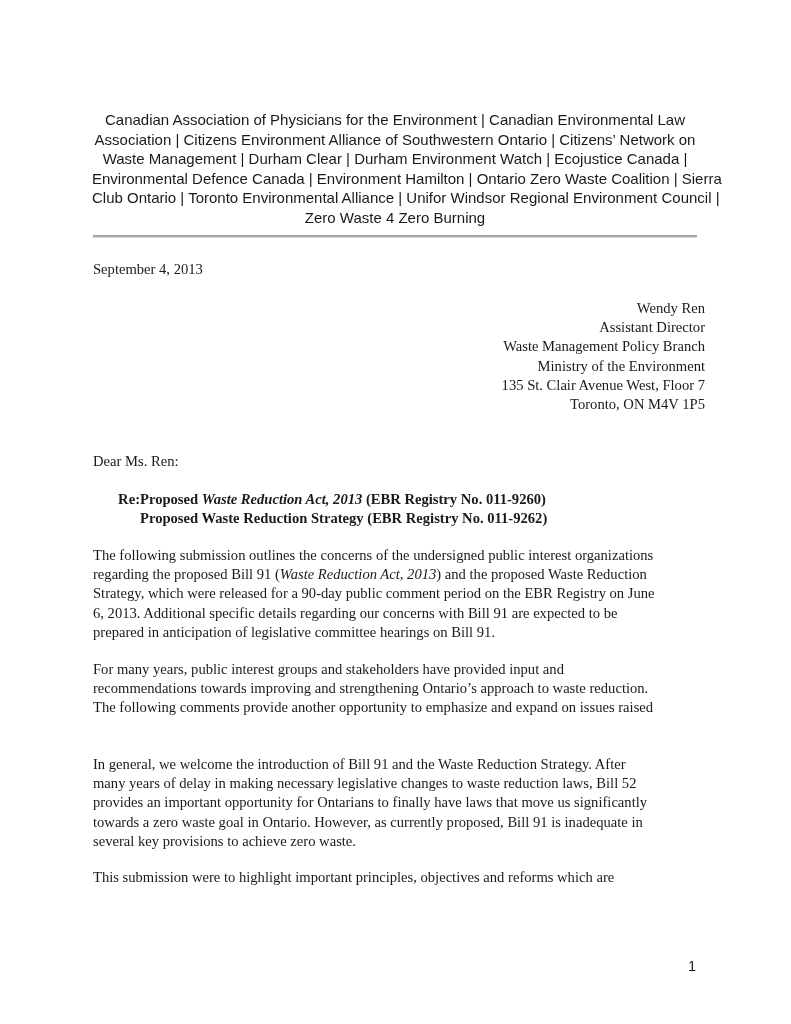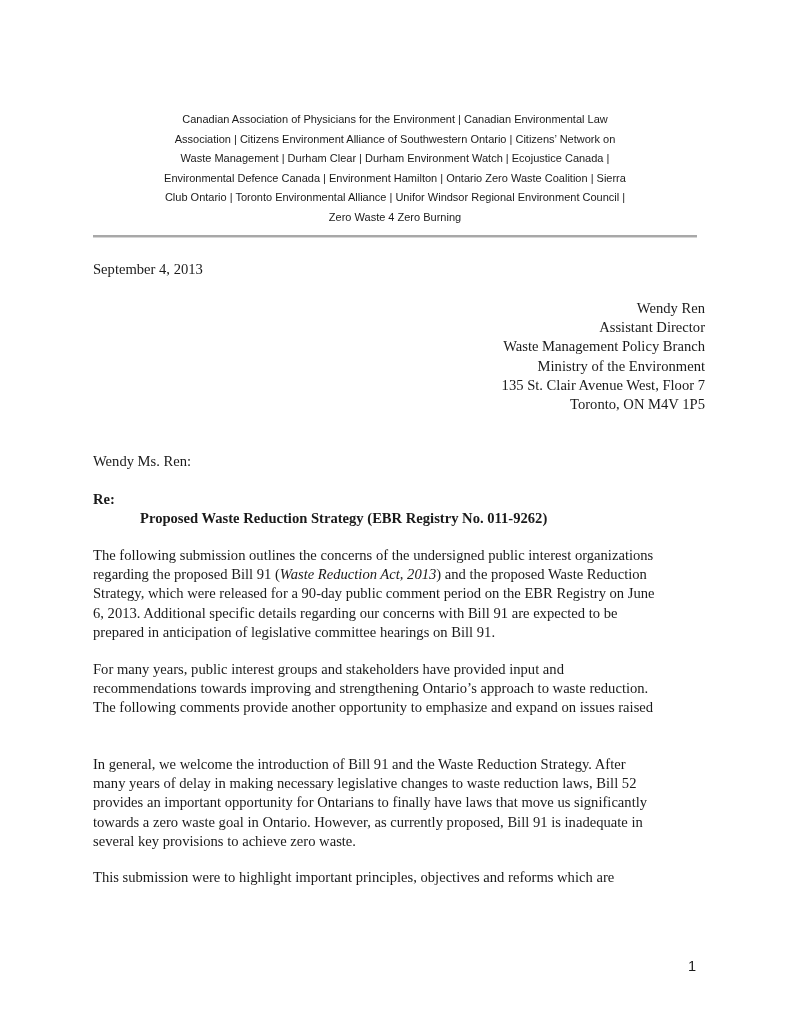--- a/index.html
+++ b/index.html
@@ -3,33 +3,33 @@
   <meta charset="utf-8">
   <style>
     html, body { margin: 0; padding: 0; background: #ffffff; }
     body {
       width: 791px; height: 1024px; position: relative; overflow: hidden;
       font-family: "Liberation Sans", sans-serif; color: #1a1a1a;
       font-size: 14.6px;
     }
     .header {
       position: absolute; left: 92px; top: 110px; width: 606px;
-      text-align: center; line-height: 19.6px; font-size: 11px;
+      text-align: center; line-height: 19.6px; font-size: 15px;
     }
     .rule {
       position: absolute; left: 93px; top: 235px; width: 604px; height: 0;
       border-top: 2px solid #a8a8a8; border-bottom: 1px solid #d6d6d6;
     }
     .block { position: absolute; left: 93px; width: 612px; line-height: 19.2px; font-family: Liberation Serif, serif; }
     .date { top: 260px; }
     .addr { top: 299px; text-align: right; }
     .salutation { top: 452px; }
     .re { top: 490px; font-weight: bold; }
     .re-row { display: flex; }
-    .re-label { width: 47px; }
+    .re-label { width: 47px; text-align: right; }
     .p1 { top: 546px; }
     .p2 { top: 660px; }
     .p3 { top: 755px; }
     .p4 { top: 868px; }
     .line { white-space: nowrap; }
     .page-number {
       position: absolute; left: 688px; top: 958px; font-size: 14.6px;
     }
     i { font-style: italic; }
   </style>
@@ -51,25 +51,26 @@
 
 <div class="block addr">
   <div>Wendy Ren</div>
   <div>Assistant Director</div>
   <div>Waste Management Policy Branch</div>
   <div>Ministry of the Environment</div>
   <div>135 St. Clair Avenue West, Floor 7</div>
   <div>Toronto, ON M4V 1P5</div>
 </div>
 
-<div class="block salutation">Wendy Ms. Ren:</div>
+<div class="block salutation">Dear Ms. Ren:</div>
 
 <div class="block re">
   <div class="re-row">
     <span class="re-label">Re:</span>
+    <span><span>Proposed </span><i>Waste Reduction Act, 2013</i><span> (EBR Registry No. 011-9260)</span></span>
   </div>
   <div class="re-row">
     <span class="re-label"></span>
     <span>Proposed Waste Reduction Strategy (EBR Registry No. 011-9262)</span>
   </div>
 </div>
 
 <div class="block p1">
   <div class="line">The following submission outlines the concerns of the undersigned public interest organizations</div>
   <div class="line"><span>regarding the proposed Bill 91 (</span><i>Waste Reduction Act, 2013</i><span>) and the proposed Waste Reduction</span></div>

